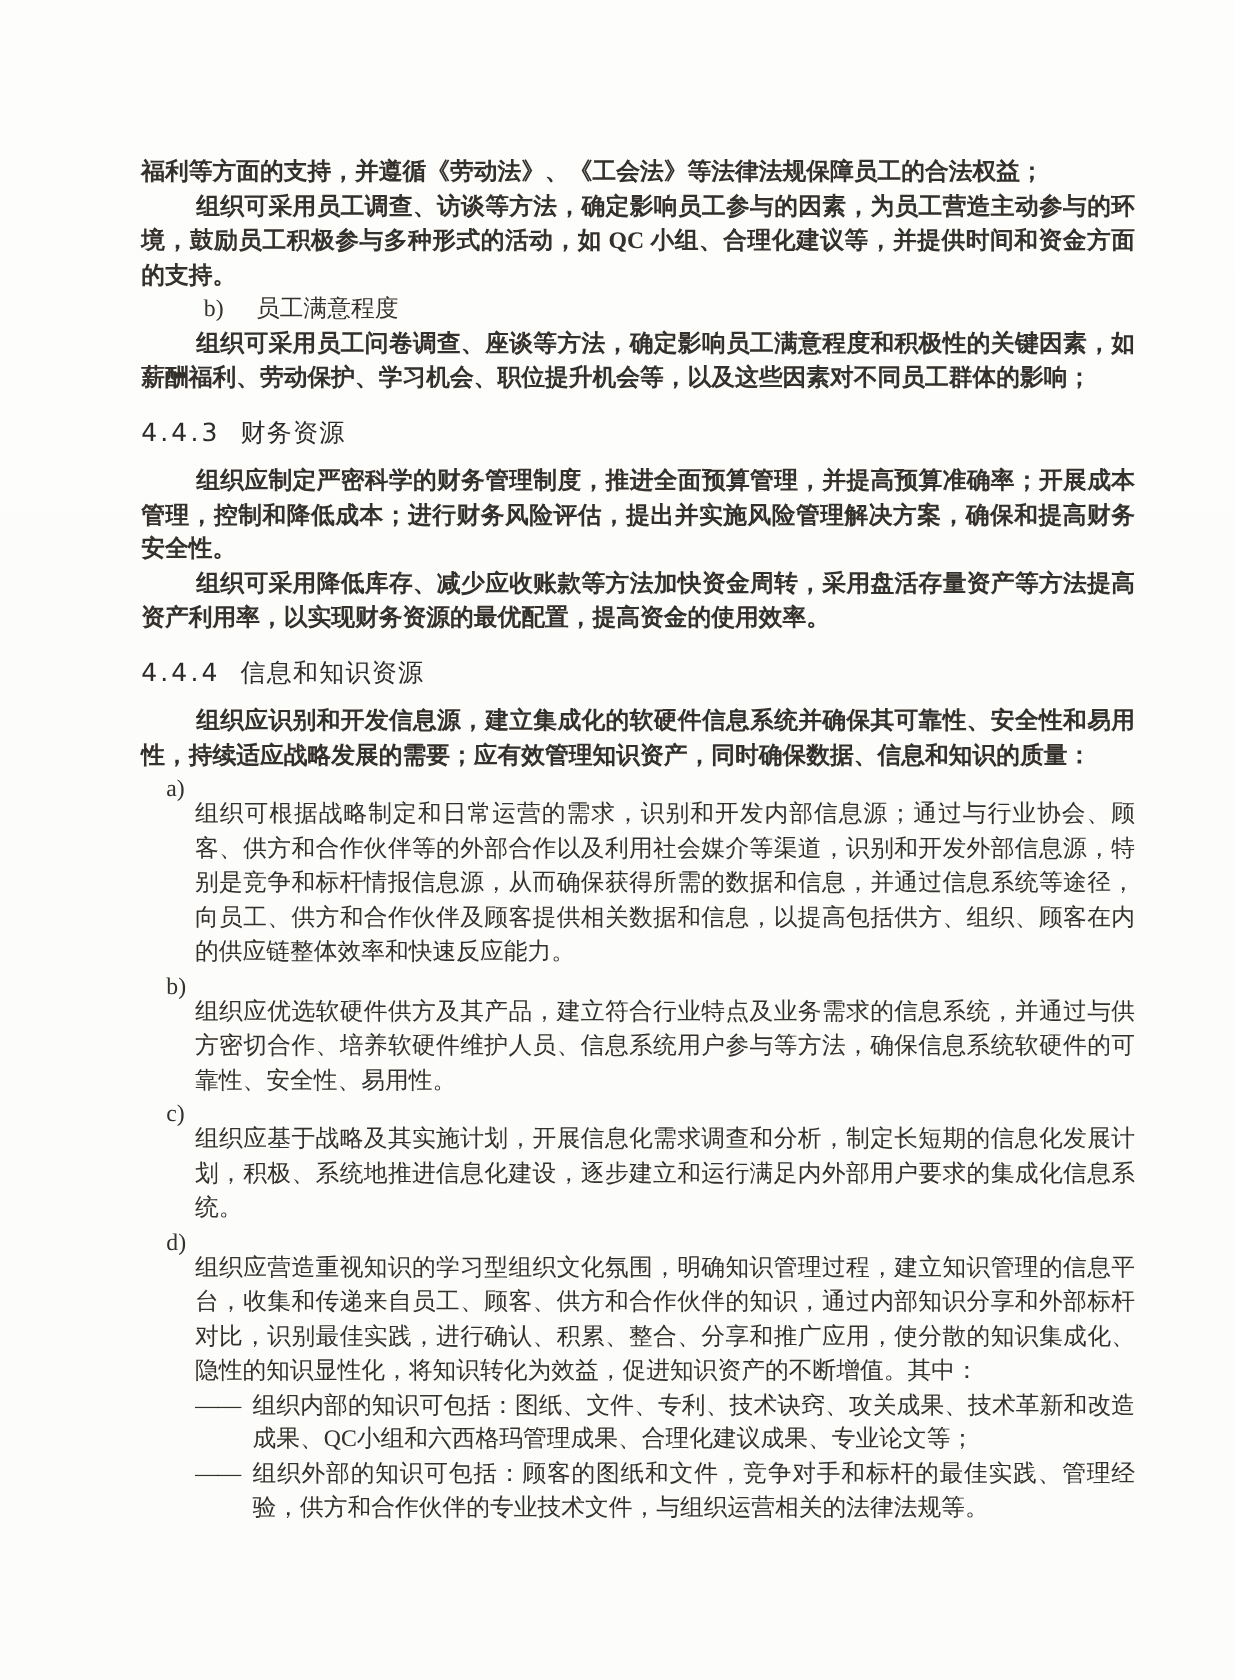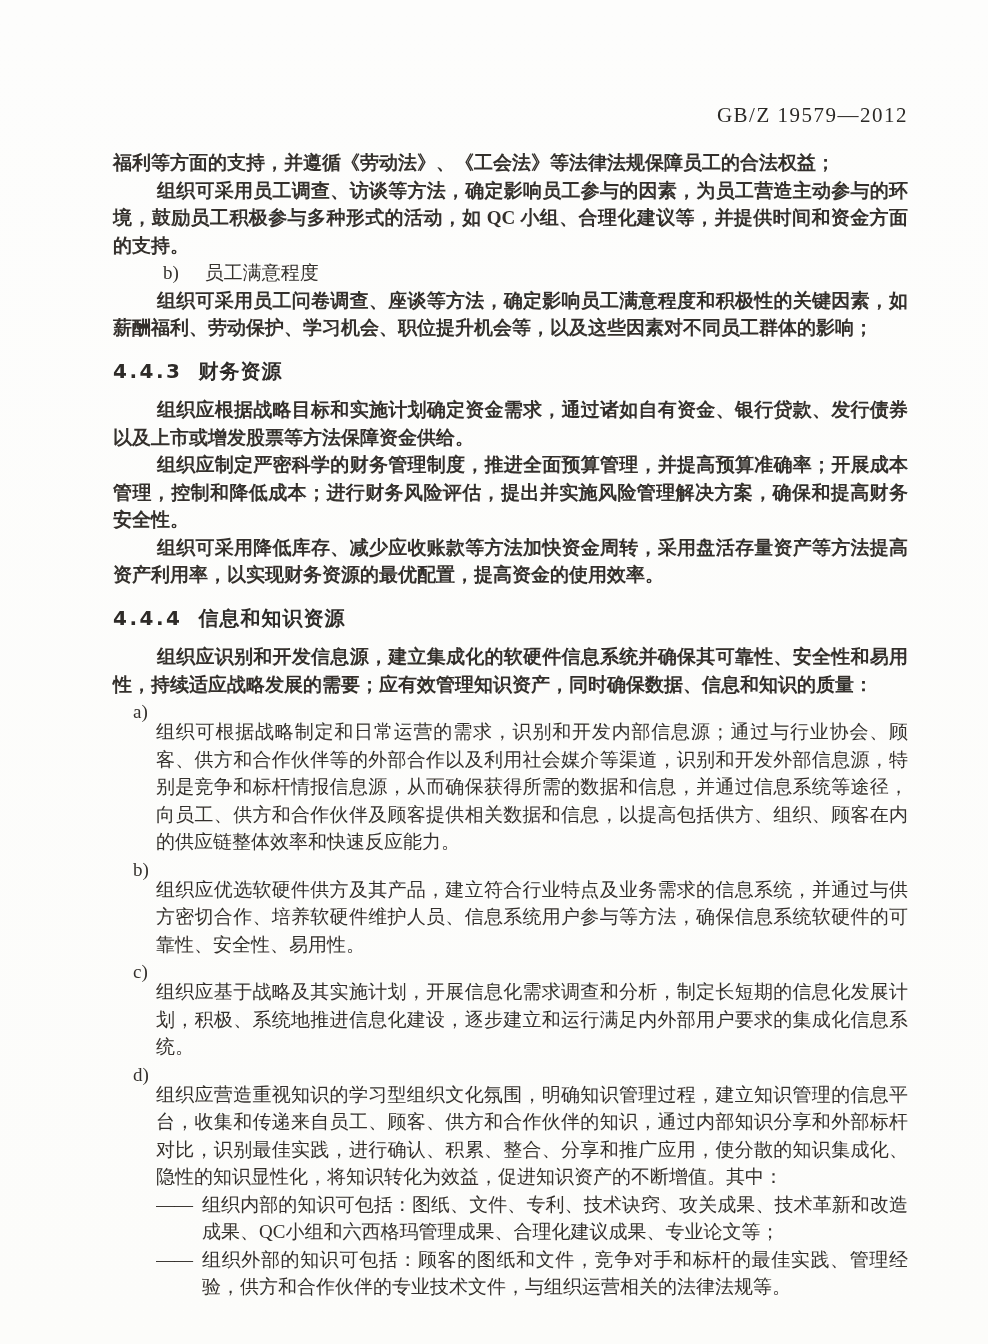--- a/index.html
+++ b/index.html
@@ -34,21 +34,21 @@
     text-align: justify;
   }
   p.para { margin: 0; padding: 0; font-weight: bold; }
   p.para.indent { text-indent: 44px; }
   .sub-title {
     padding-left: 50px;
   }
   .sub-title .li-label { margin-right: 26px; }
   .heading {
     font-family: "DejaVu Sans", "Liberation Sans", sans-serif;
-    font-weight: bold;
+    font-weight: normal;
     font-size: 20px;
     line-height: 27.5px;
     margin: 16px 0 11px 0;
     color: #2e2b28;
   }
   .heading .h-num { letter-spacing: 2.5px; margin-right: 16px; }
   .heading .h-title { letter-spacing: 1px; }
   .li { display: flex; }
   .li .li-label {
     flex: 0 0 43px;
@@ -64,39 +64,37 @@
     white-space: nowrap;
   }
   .dash-item .li-text { flex: 1; text-align: justify; }
 </style>
 </head>
 <body>
 
 <div class="page">
   <div class="content">
 
-    <div class="std-header">GB/Z 19579—2012</div>
 
     <div class="body-text">
 
       <p class="para">福利等方面的支持，并遵循《劳动法》、《工会法》等法律法规保障员工的合法权益；</p>
 
       <p class="para indent">组织可采用员工调查、访谈等方法，确定影响员工参与的因素，为员工营造主动参与的环境，鼓励员工积极参与多种形式的活动，如 QC 小组、合理化建议等，并提供时间和资金方面的支持。</p>
 
       <div class="sub-title">
         <span class="li-label">b)</span><span>员工满意程度</span>
       </div>
 
       <p class="para indent">组织可采用员工问卷调查、座谈等方法，确定影响员工满意程度和积极性的关键因素，如薪酬福利、劳动保护、学习机会、职位提升机会等，以及这些因素对不同员工群体的影响；</p>
 
       <div class="heading">
         <span class="h-num">4.4.3</span><span class="h-title">财务资源</span>
       </div>
 
-      <p class="para indent">组织应根据战略目标和实施计划确定资金需求，通过诸如自有资金、银行贷款、发行债券以及上市或增发股票等方法保障资金供给。</p>
       <p class="para indent">组织应制定严密科学的财务管理制度，推进全面预算管理，并提高预算准确率；开展成本管理，控制和降低成本；进行财务风险评估，提出并实施风险管理解决方案，确保和提高财务安全性。</p>
       <p class="para indent">组织可采用降低库存、减少应收账款等方法加快资金周转，采用盘活存量资产等方法提高资产利用率，以实现财务资源的最优配置，提高资金的使用效率。</p>
 
       <div class="heading">
         <span class="h-num">4.4.4</span><span class="h-title">信息和知识资源</span>
       </div>
 
       <p class="para indent">组织应识别和开发信息源，建立集成化的软硬件信息系统并确保其可靠性、安全性和易用性，持续适应战略发展的需要；应有效管理知识资产，同时确保数据、信息和知识的质量：</p>
 
       <div class="li">

